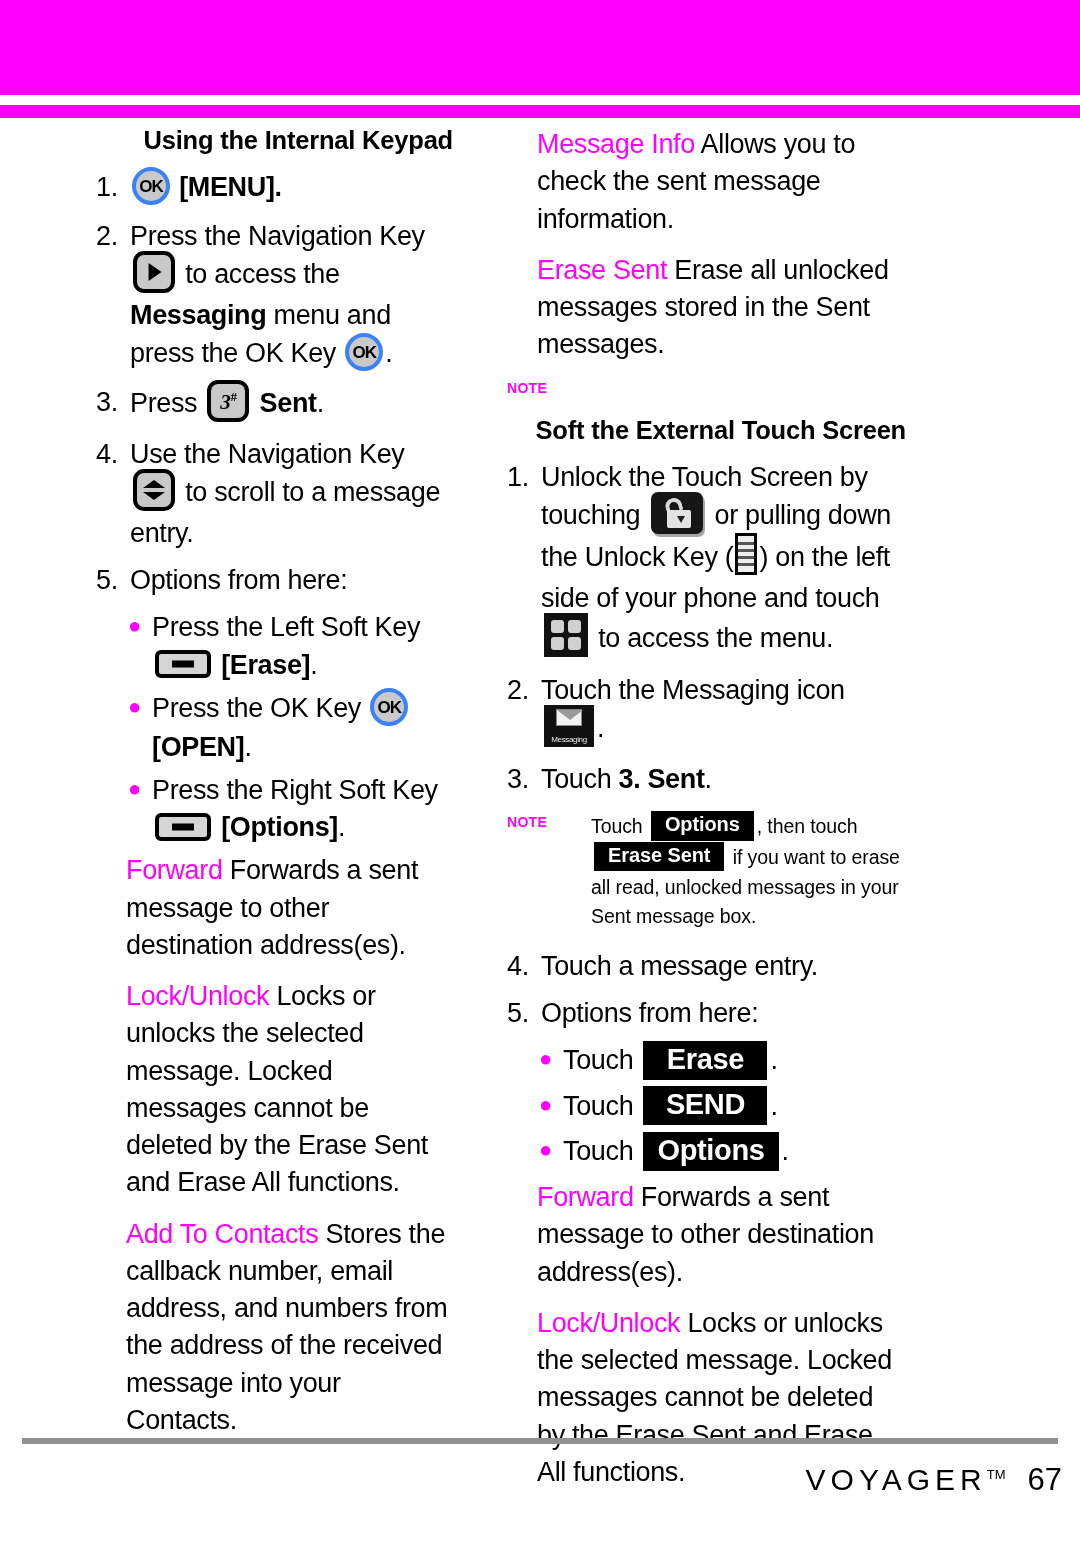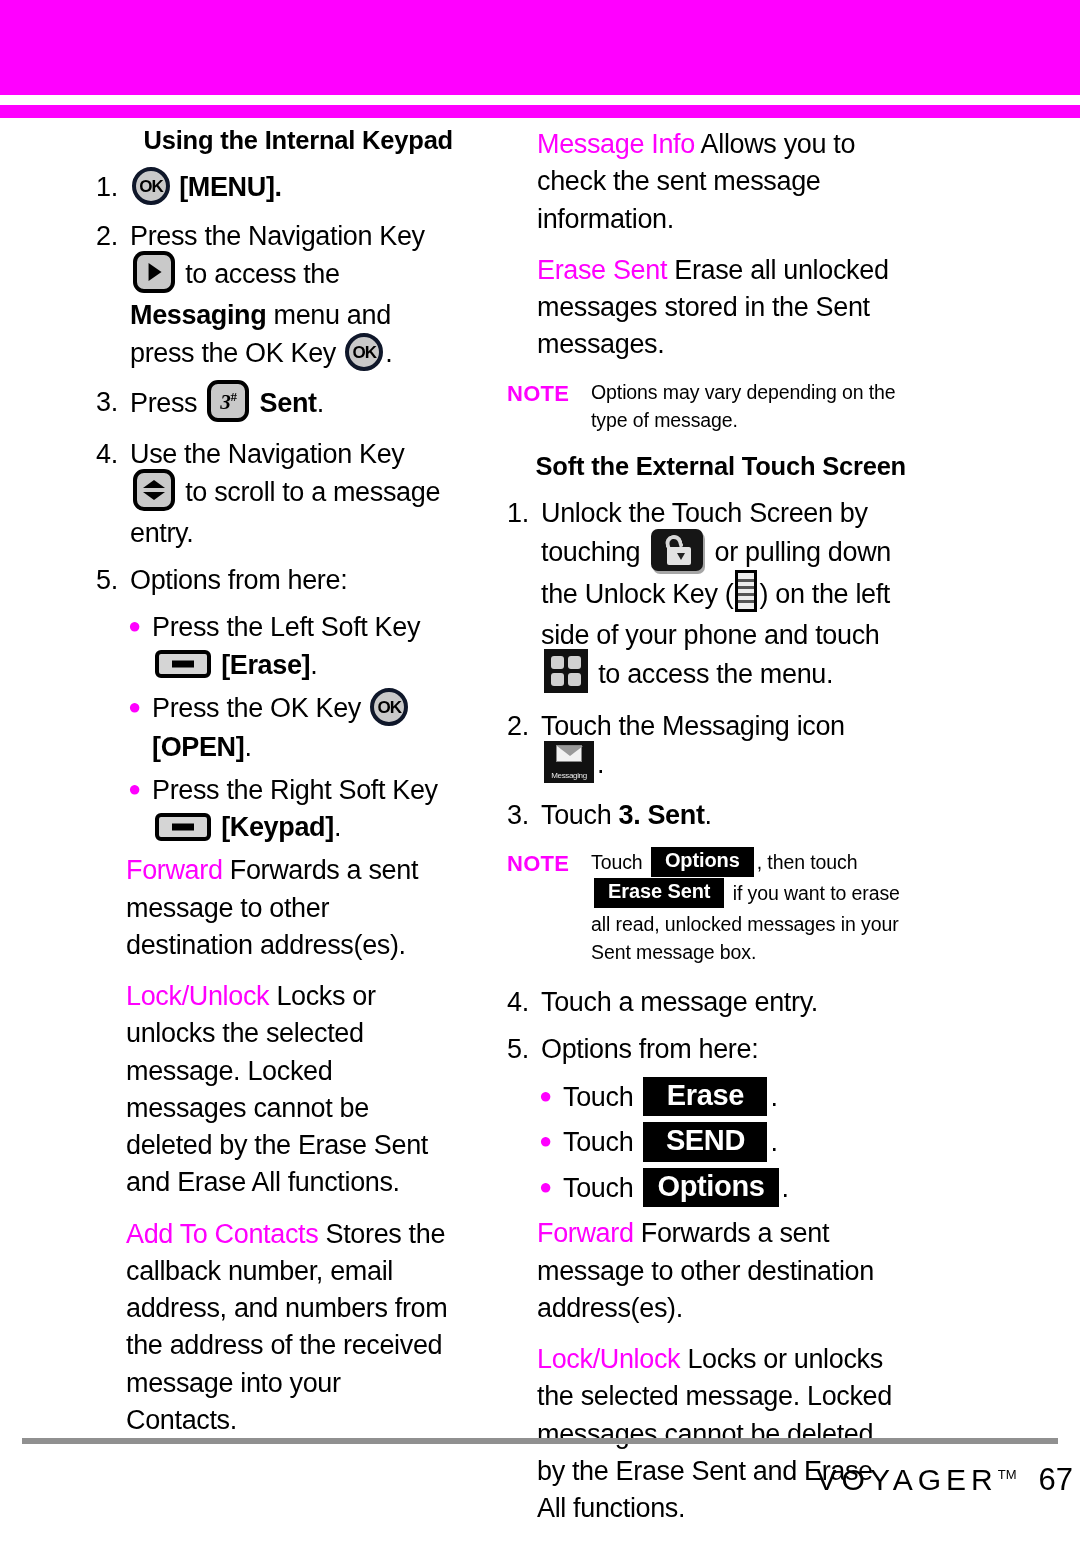--- a/index.html
+++ b/index.html
@@ -96,38 +96,38 @@
     display: flex;
     margin: 14px 0 18px 0;
     font-size: 19.5px;
     line-height: 1.45;
     letter-spacing: -0.1px;
   }
   .note .note-label {
     flex: 0 0 84px;
     color: #ff00ff;
     font-weight: bold;
-    font-size: 22px;
+    font-size: 14px;
     letter-spacing: 0.3px;
   }
   .note .note-body { flex: 1 1 auto; }
 
   
   .ic {
     display: inline-block;
     vertical-align: middle;
     position: relative;
   }
 
   
   .ic-ok {
     width: 38px; height: 38px;
     border-radius: 50%;
     background: #c9c9c9;
-    border: 4px solid #0f172a;
+    border: 4px solid #3b82f6;
     box-sizing: border-box;
     margin: 0 2px;
     top: -3px;
     text-decoration: underline;
   }
   .ic-ok span {
     position: absolute; left: 0; right: 0; top: 50%;
     transform: translateY(-50%);
     text-align: center;
     font-size: 17px;
@@ -322,21 +322,21 @@
 
   
   .footer-rule {
     position: absolute;
     left: 22px; top: 1438px;
     width: 1036px; height: 6px;
     background: #909090;
   }
   .footer {
     position: absolute;
-    left: 15px; top: 1462px;
+    left: 4px; top: 1462px;
     width: 1058px;
     text-align: right;
     font-size: 30px;
     letter-spacing: 5px;
     font-weight: normal;
   }
   .footer .tm {
     font-size: 13px;
     vertical-align: super;
     letter-spacing: 0;
@@ -406,21 +406,21 @@
       <div class="bullet">
         <span class="dot">●</span>
         <span class="body"><span>Press the OK Key</span>
           <span class="ic ic-ok"><span>OK</span></span>
           <span class="b">[OPEN]</span><span>.</span></span>
       </div>
       <div class="bullet">
         <span class="dot">●</span>
         <span class="body"><span>Press the Right Soft Key</span>
           <span class="ic ic-soft"><i></i></span>
-          <span class="b">[Keypad]</span><span>.</span></span>
+          <span class="b">[Options]</span><span>.</span></span>
       </div>
     </div>
 
     <p class="term-para">
       <span class="term">Forward</span>
       <span>Forwards a sent message to other destination address(es).</span>
     </p>
     <p class="term-para">
       <span class="term">Lock/Unlock</span>
       <span>Locks or unlocks the selected message. Locked messages cannot be deleted by the Erase Sent and Erase All functions.</span>
@@ -437,21 +437,20 @@
       <span class="term">Message Info</span>
       <span>Allows you to check the sent message information.</span>
     </p>
     <p class="term-para">
       <span class="term">Erase Sent</span>
       <span>Erase all unlocked messages stored in the Sent messages.</span>
     </p>
 
     <div class="note">
       <span class="note-label">NOTE</span>
-      <span class="note-body">Options may vary depending on the type of message.</span>
     </div>
 
     <h2 class="section">Soft the External Touch Screen</h2>
 
     <div class="step">
       <span class="num">1.</span>
       <span class="body"><span>Unlock the Touch Screen by touching</span>
         <span class="ic ic-unlock"><i class="shackle"></i><i class="lockbody"></i><i class="keyhole"></i></span>
         <span>or pulling down the Unlock Key (</span><span class="ic ic-bar"><i style="top:6px"></i><i style="top:13px"></i><i style="top:20px"></i><i style="top:27px"></i></span><span>) on the left side of your phone and touch</span>
         <span class="ic ic-grid"><i style="left:7px;top:7px"></i><i style="left:24px;top:7px"></i><i style="left:7px;top:24px"></i><i style="left:24px;top:24px"></i></span>

